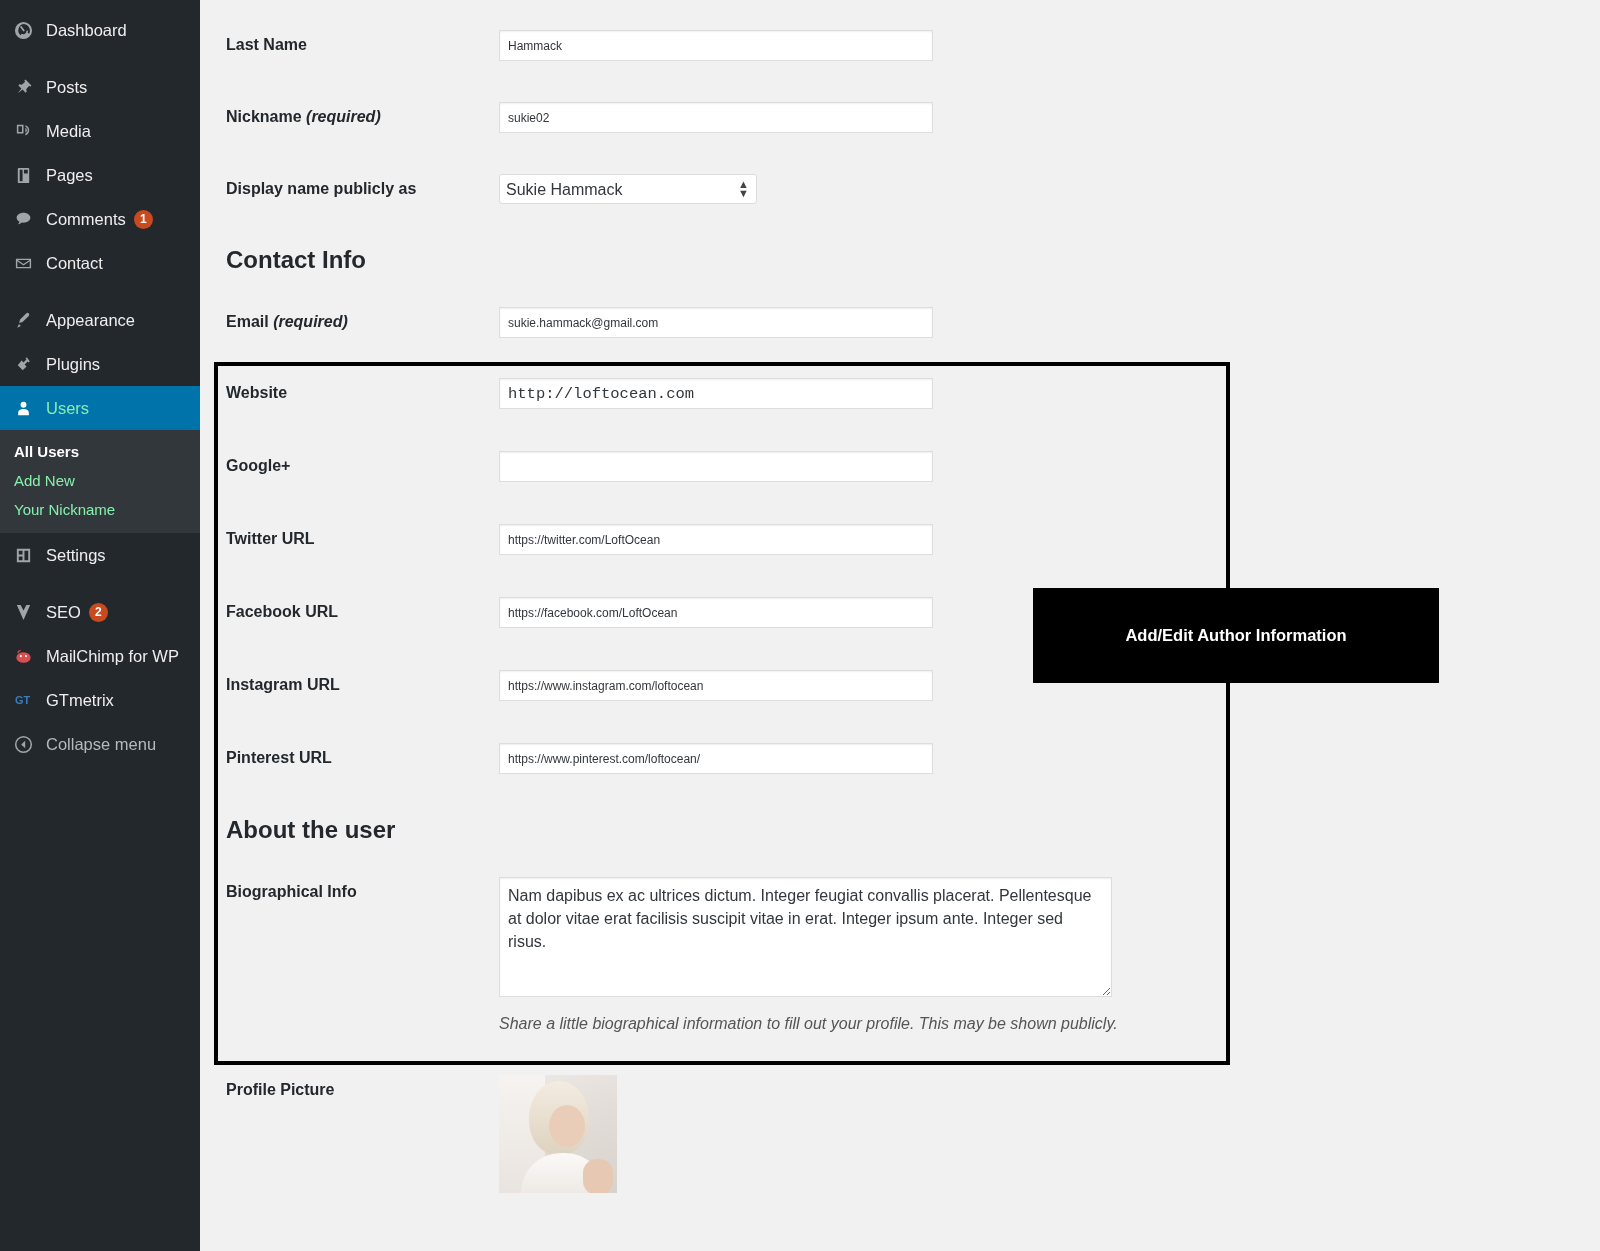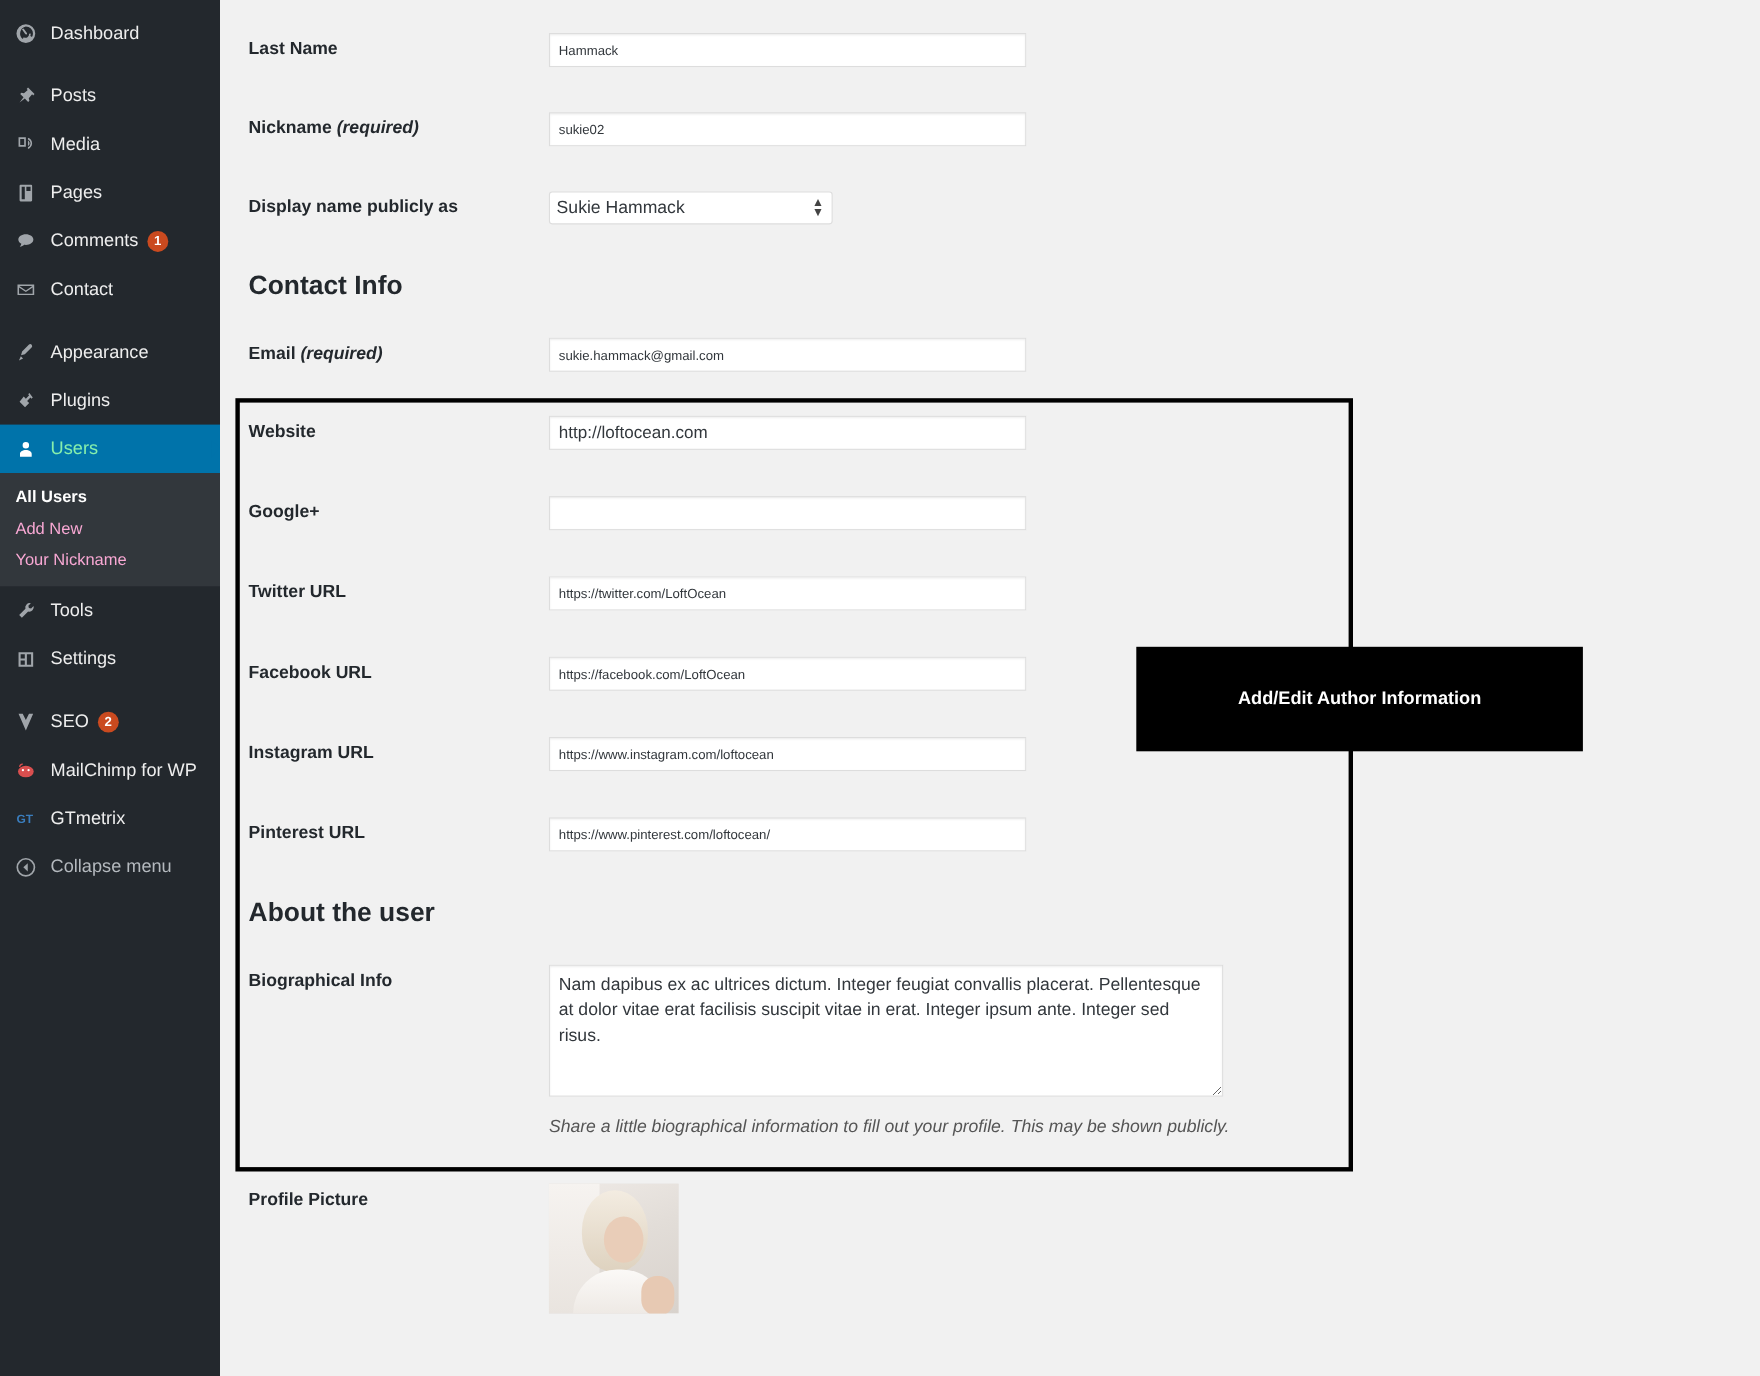--- a/index.html
+++ b/index.html
@@ -70,21 +70,21 @@
     border-radius: 10px;
     text-align: center;
     padding: 0 5px;
   }
   #submenu {
     background: #32373c;
     padding: 7px 0 9px 0;
   }
   .submenu-item {
     font-size: 15px;
-    color: #f9a8d4;
+    color: #86efac;
     padding: 6px 0 6px 14px;
     cursor: pointer;
     white-space: nowrap;
   }
   .submenu-item.current { color: #fff; font-weight: bold; }
   .collapse-row {
     display: flex; align-items: center;
     height: 44px; padding-left: 14px;
     color: #b4b9be; font-size: 16.5px; cursor: pointer;
   }
@@ -121,21 +121,21 @@
     height: 31px;
     padding: 3px 8px;
     font-size: 12px;
     color: #32373c;
     border: 1px solid #ddd;
     background: #fff;
     box-shadow: inset 0 1px 2px rgba(0,0,0,0.07);
     border-radius: 0;
     font-family: "Liberation Sans", sans-serif;
   }
-  input.txt.mono { font-family: Liberation Sans, sans-serif; font-size: 15.5px; }
+  input.txt.mono { font-family: Liberation Mono, monospace; font-size: 15.5px; }
   select.sel {
     width: 258px;
     height: 30px;
     font-size: 16px;
     padding: 2px 6px;
     border: 1px solid #ddd;
     background: #fff;
     border-radius: 3px;
     font-family: "Liberation Sans", sans-serif;
     color: #32373c;
@@ -302,28 +302,20 @@
       </span>
       <span class="mi-label">Users</span>
     </div>
 
     <div id="submenu">
       <div class="submenu-item current">All Users</div>
       <div class="submenu-item">Add New</div>
       <div class="submenu-item">Your Nickname</div>
     </div>
 
-    <div class="menu-item">
-      <span class="mi-icon">
-        <svg class="ic" width="19" height="19" viewBox="0 0 20 20" fill="currentColor">
-            <path d="M14.8 2.6a4.2 4.2 0 00-5.2 5.2l-6 6 2.6 2.6 6-6a4.2 4.2 0 005.2-5.2l-2.4 2.4-2.1-.5-.5-2.1 2.4-2.4z"></path>
-          </svg>
-      </span>
-      <span class="mi-label">Tools</span>
-    </div>
 
     <div class="menu-item">
       <span class="mi-icon">
         <svg class="ic" width="19" height="19" viewBox="0 0 20 20" fill="currentColor">
             <path d="M3 3h14v14H3V3zm2 2v4h4V5H5zm6 0v10h4V5h-4zM5 11v4h4v-4H5z"></path>
           </svg>
       </span>
       <span class="mi-label">Settings</span>
     </div>
 

